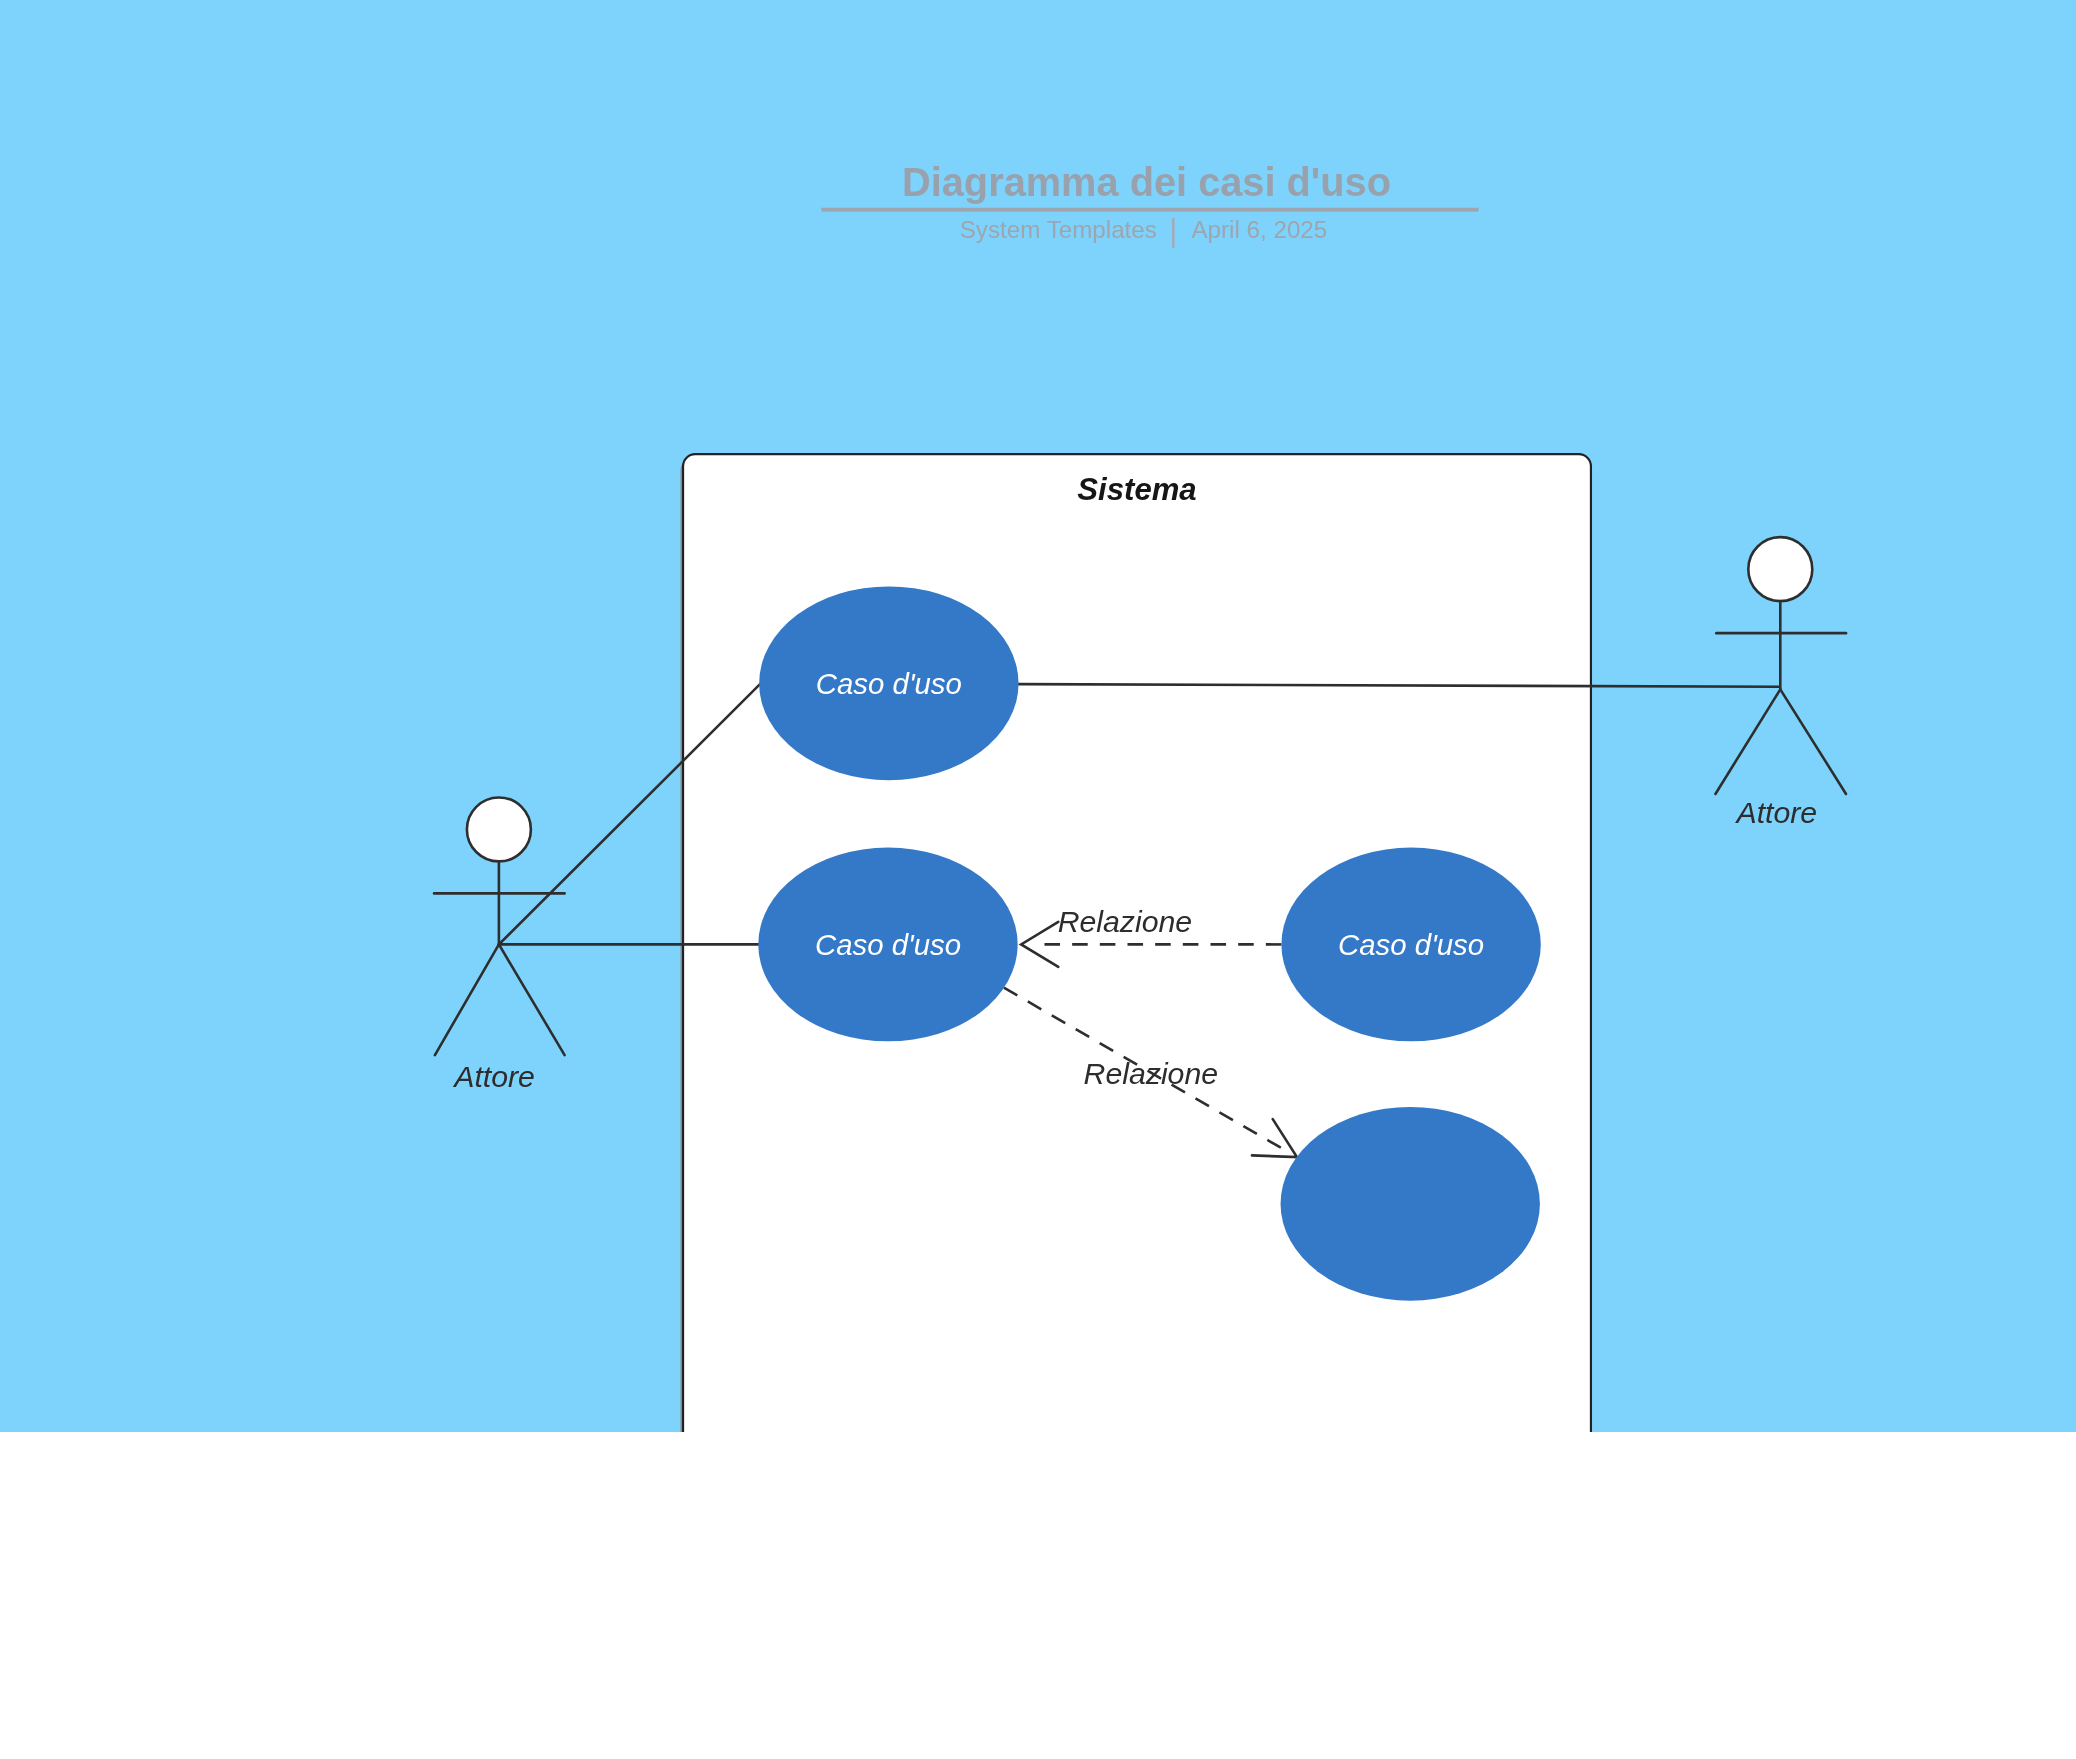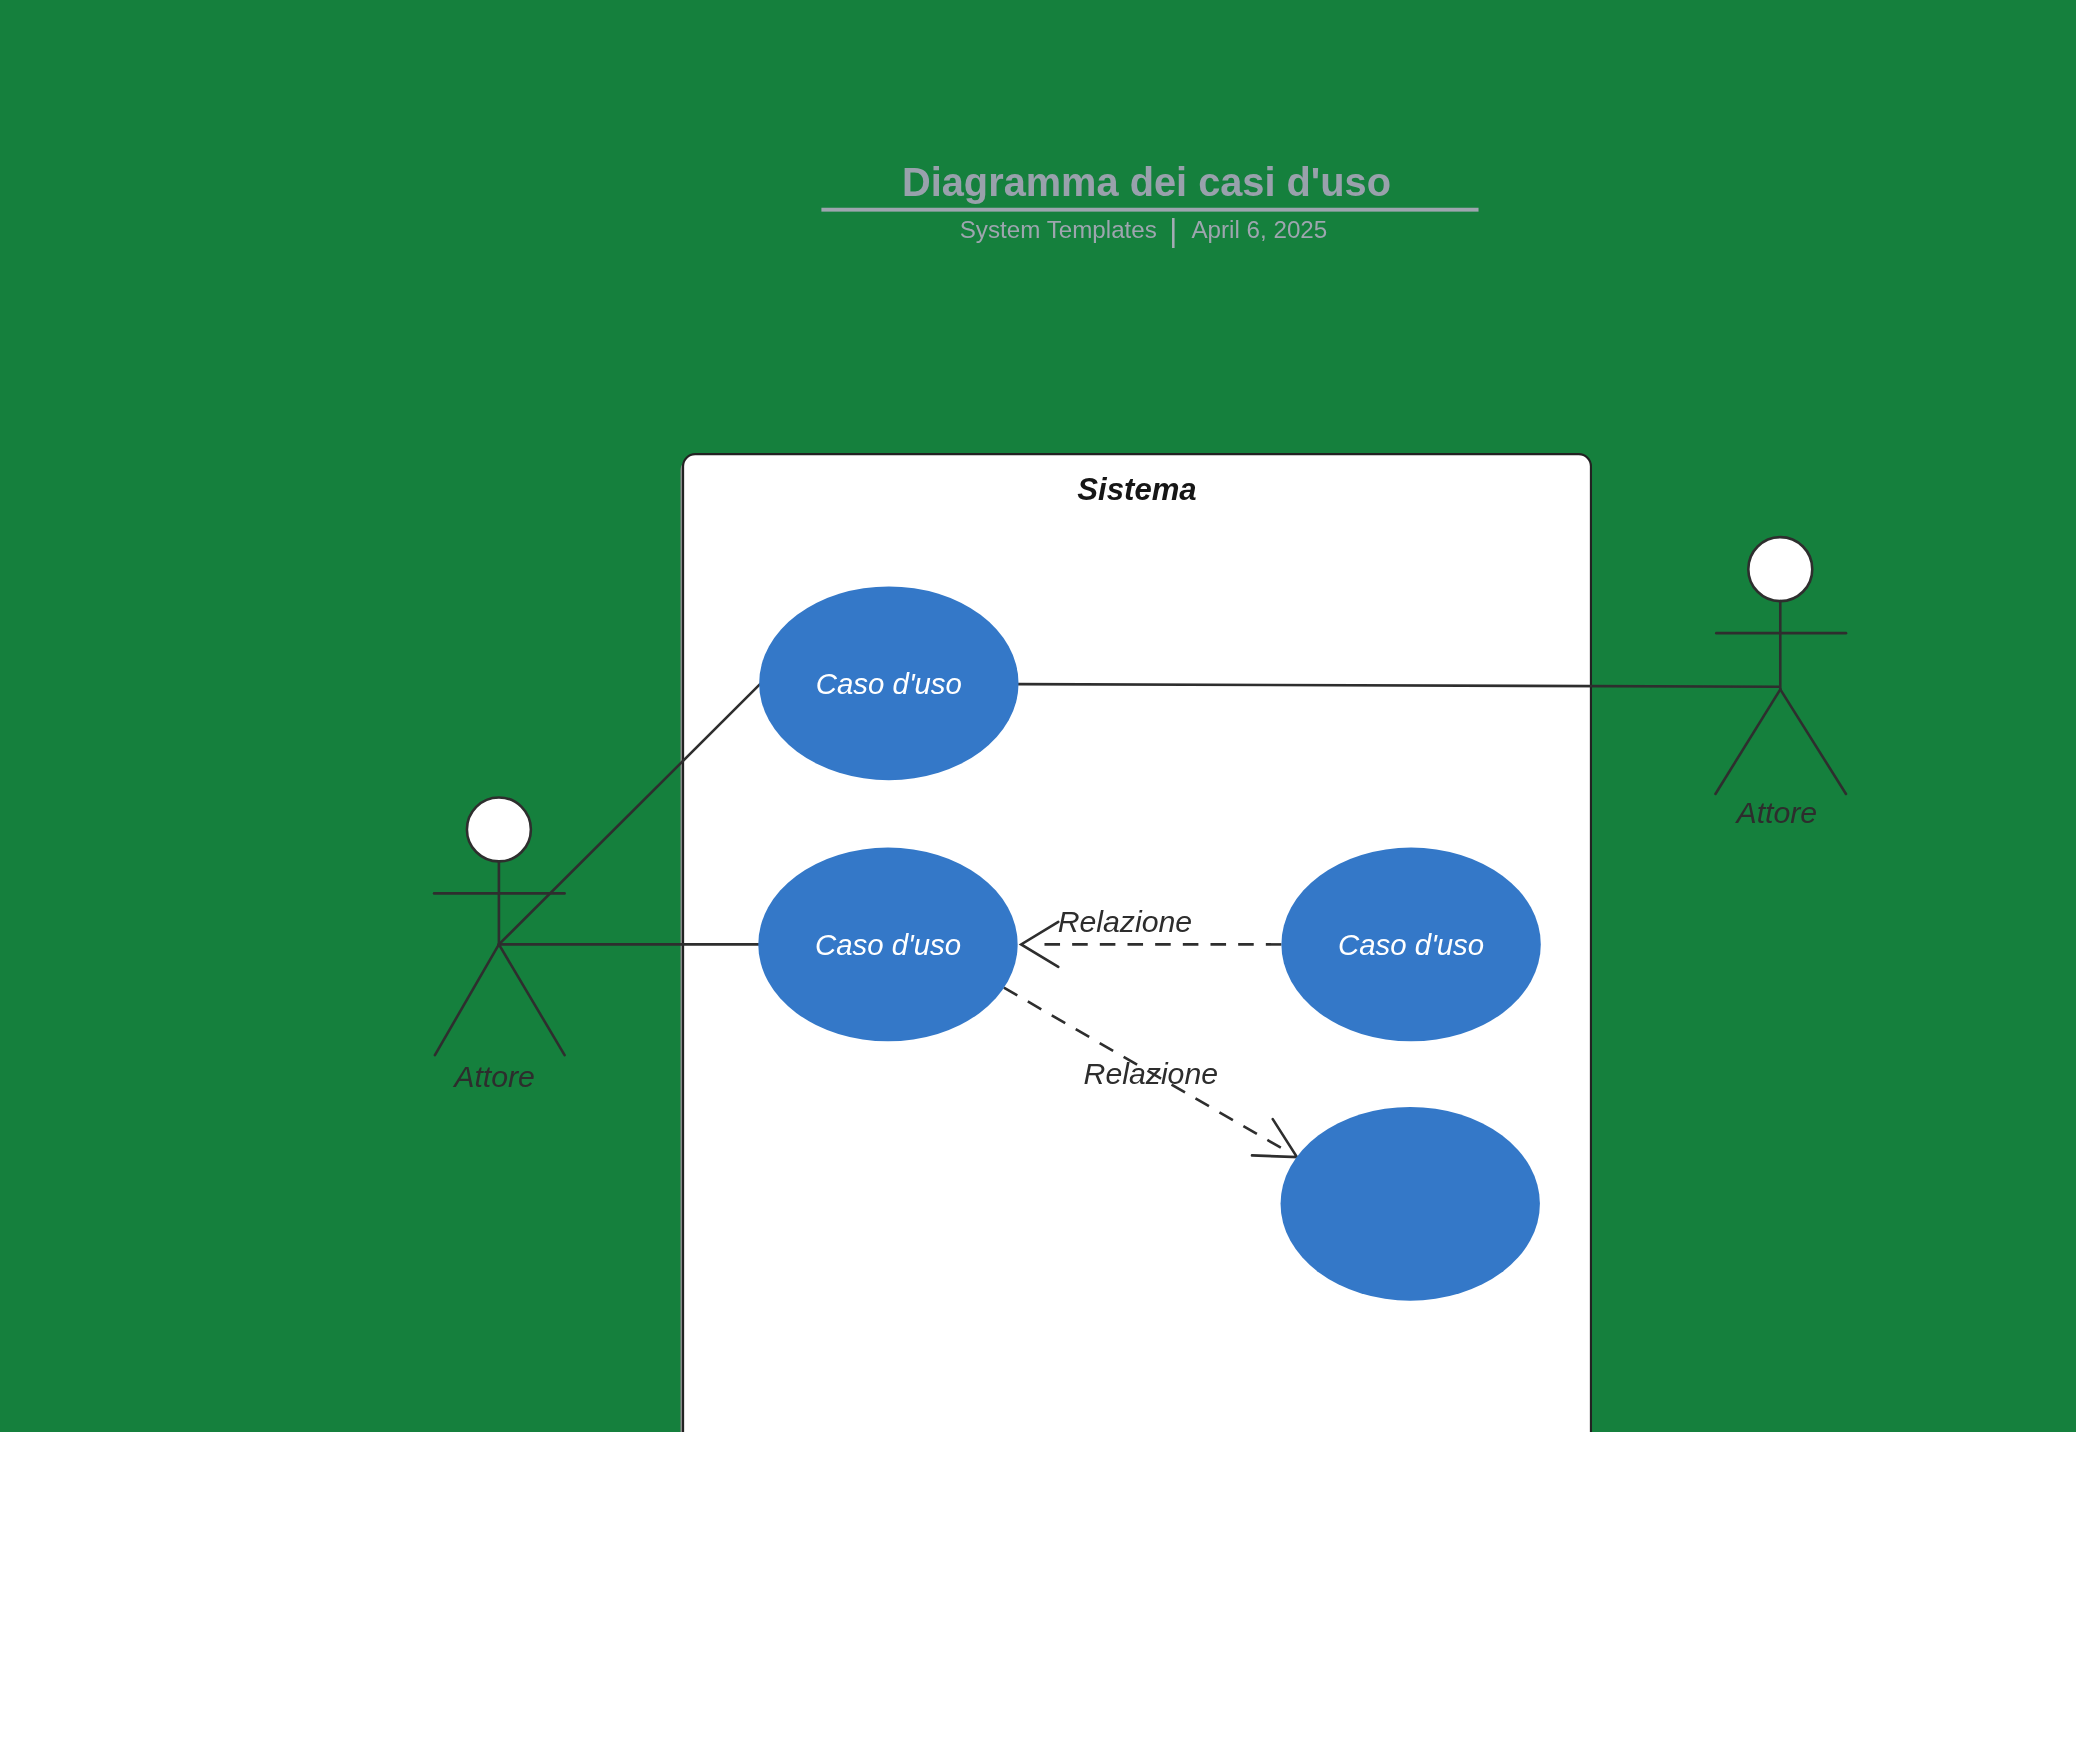--- a/index.html
+++ b/index.html
@@ -4,21 +4,21 @@
 <style>
   html, body {
     margin: 0;
     padding: 0;
     background: #ffffff;
   }
   .canvas {
     position: relative;
     width: 2076px;
     height: 1432px;
-    background: #15803d;
+    background: #7dd3fc;
     overflow: hidden;
     font-family: "Liberation Sans", sans-serif;
   }
   svg { display: block; }
 
   
   .title-text {
     font-family: "Liberation Sans", sans-serif;
     font-size: 46px;
     font-weight: 700;

